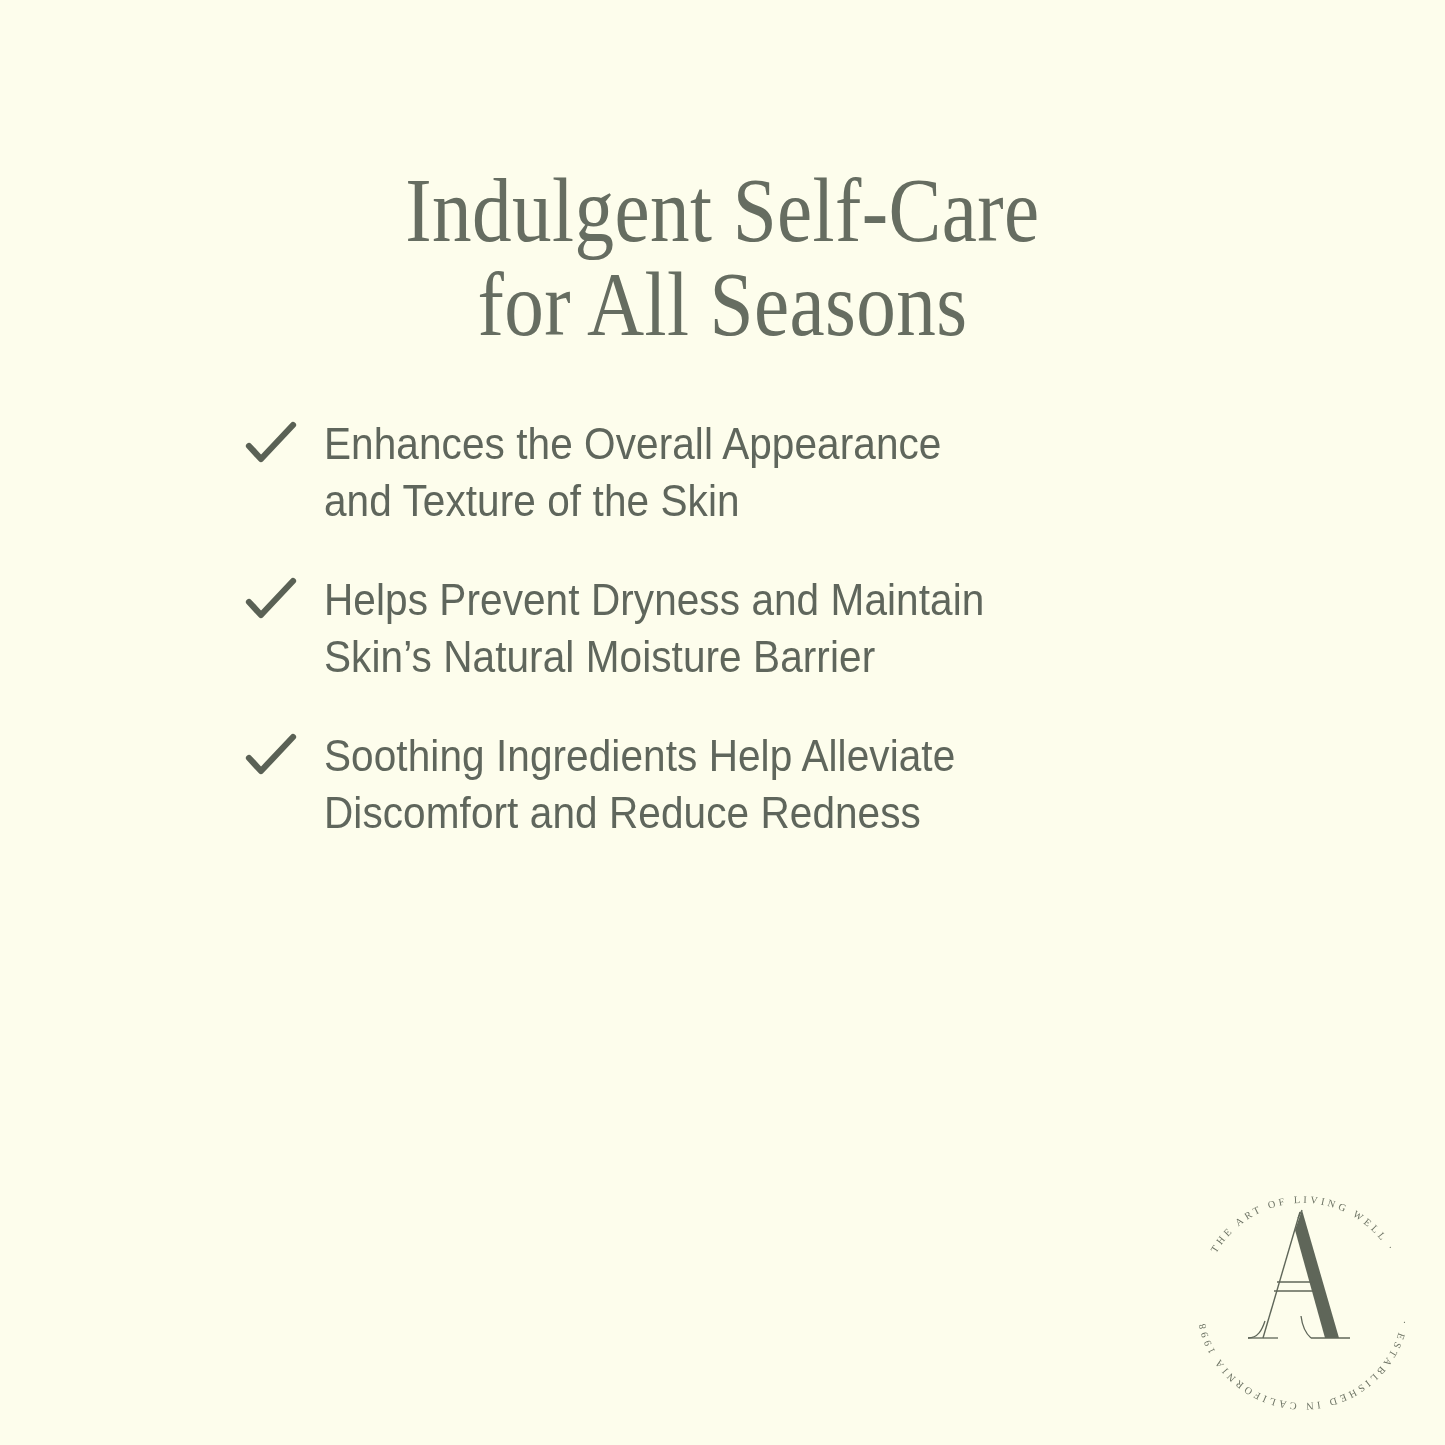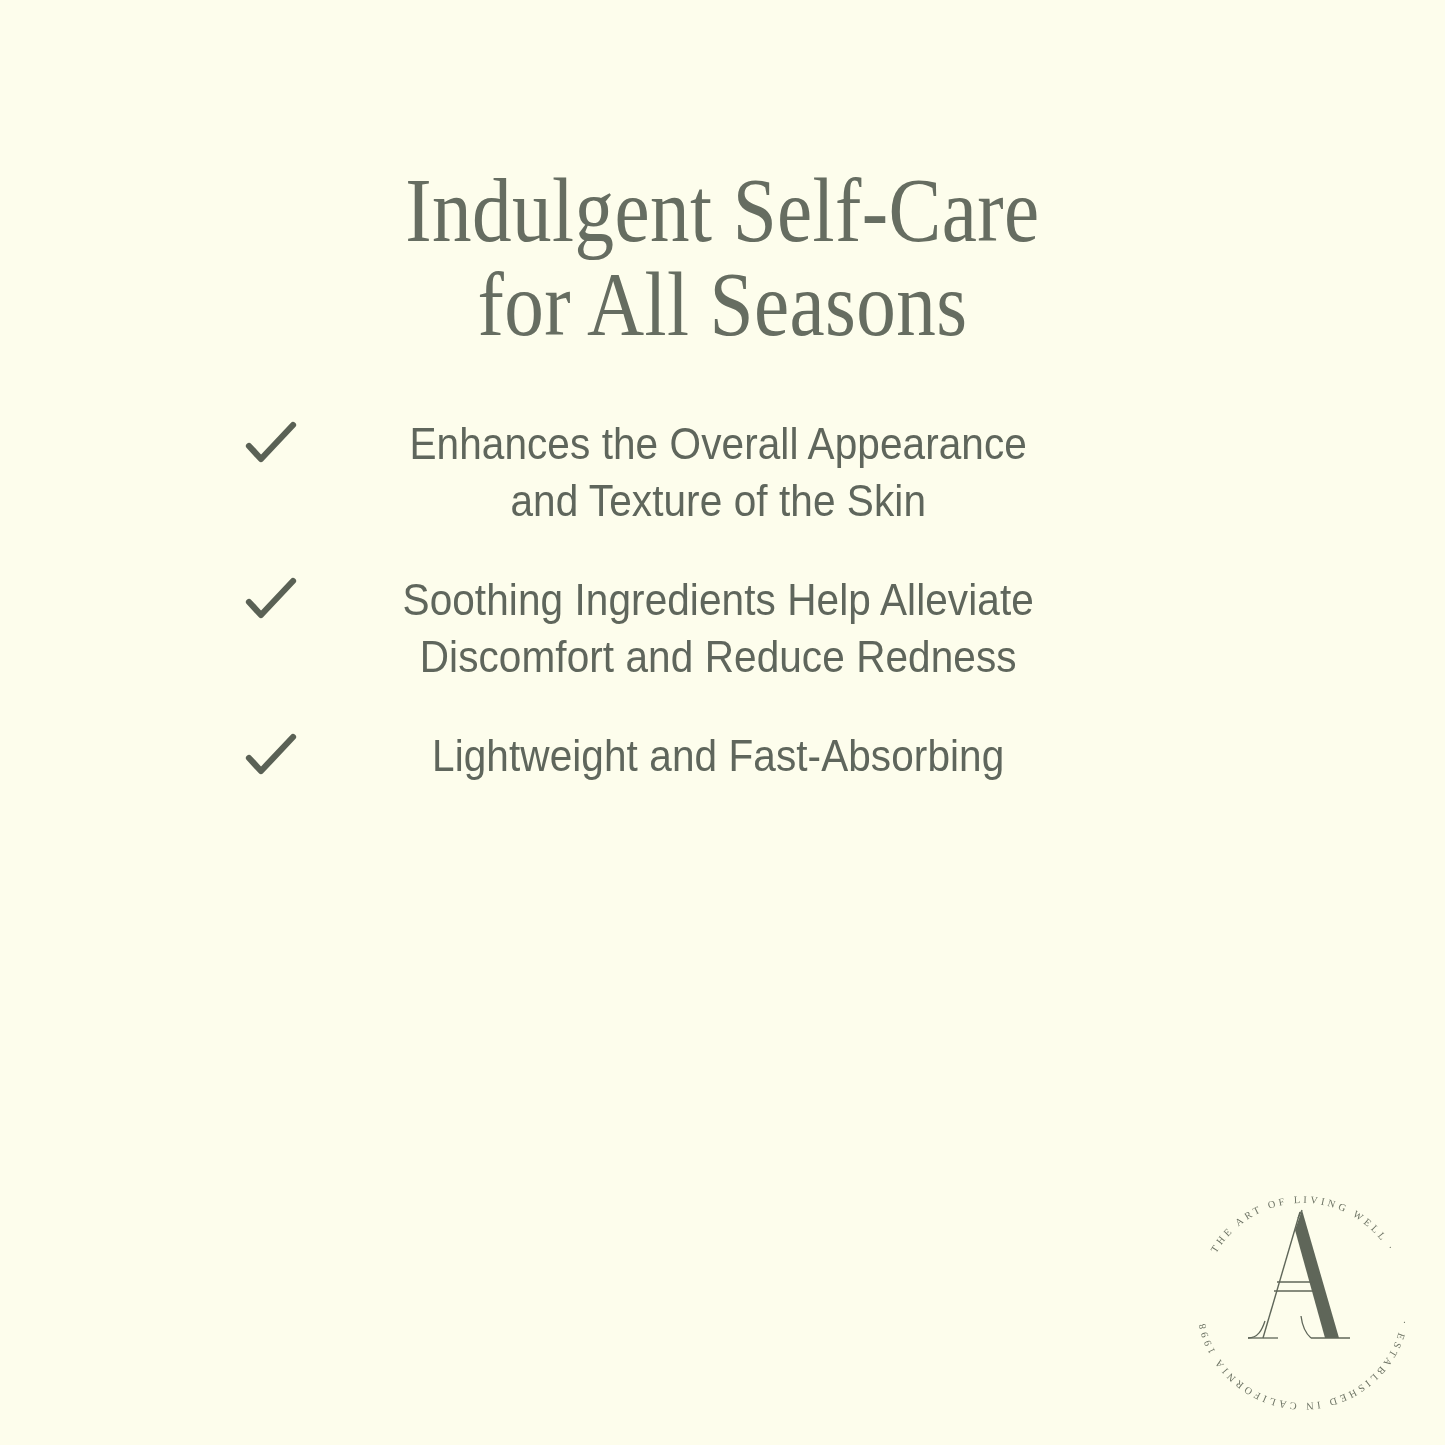--- a/index.html
+++ b/index.html
@@ -40,21 +40,20 @@
     transform-origin: center top;
     white-space: nowrap;
   }
 
   
   .benefits {
     position: absolute;
     top: 415px;
     left: 240px;
     width: 960px;
-    text-align: center;
   }
   .benefit-row {
     position: relative;
     display: block;
     padding-left: 84px;
     margin-bottom: 42px;
   }
   .benefit-row.compact {
     margin-bottom: 40px;
   }
@@ -119,39 +118,40 @@
       <span class="check-icon">
         <svg viewBox="0 0 54 48" xmlns="http://www.w3.org/2000/svg" aria-hidden="true">
           <path d="M5 27 L17 40 L49 6" fill="none" stroke="#5a6155" stroke-width="6.2" stroke-linecap="round" stroke-linejoin="round"></path>
         </svg>
       </span>
       <span class="benefit-text">Enhances the Overall Appearance
 and Texture of the Skin</span>
     </div>
 
 
+    <div class="benefit-row">
+      <span class="check-icon">
+        <svg viewBox="0 0 54 48" xmlns="http://www.w3.org/2000/svg" aria-hidden="true">
+          <path d="M5 27 L17 40 L49 6" fill="none" stroke="#5a6155" stroke-width="6.2" stroke-linecap="round" stroke-linejoin="round"></path>
+        </svg>
+      </span>
+      <span class="benefit-text">Helps Prevent Dryness and Maintain
+Skin’s Natural Moisture Barrier</span>
+    </div>
 
     <div class="benefit-row">
       <span class="check-icon">
         <svg viewBox="0 0 54 48" xmlns="http://www.w3.org/2000/svg" aria-hidden="true">
           <path d="M5 27 L17 40 L49 6" fill="none" stroke="#5a6155" stroke-width="6.2" stroke-linecap="round" stroke-linejoin="round"></path>
         </svg>
       </span>
       <span class="benefit-text">Soothing Ingredients Help Alleviate
 Discomfort and Reduce Redness</span>
     </div>
 
-    <div class="benefit-row compact">
-      <span class="check-icon">
-        <svg viewBox="0 0 54 48" xmlns="http://www.w3.org/2000/svg" aria-hidden="true">
-          <path d="M5 27 L17 40 L49 6" fill="none" stroke="#5a6155" stroke-width="6.2" stroke-linecap="round" stroke-linejoin="round"></path>
-        </svg>
-      </span>
-      <span class="benefit-text">Lightweight and Fast-Absorbing</span>
-    </div>
 
 
   </div>
 
   <div class="seal">
     <svg viewBox="0 0 250 250" xmlns="http://www.w3.org/2000/svg">
       <defs>
         <path id="ringTop" d="M 125,125 m -100,0 a 100,100 0 0 1 200,0" fill="none"></path>
         <path id="ringBottom" d="M 125,125 m 100,0 a 100,100 0 0 1 -200,0" fill="none"></path>
       </defs>

